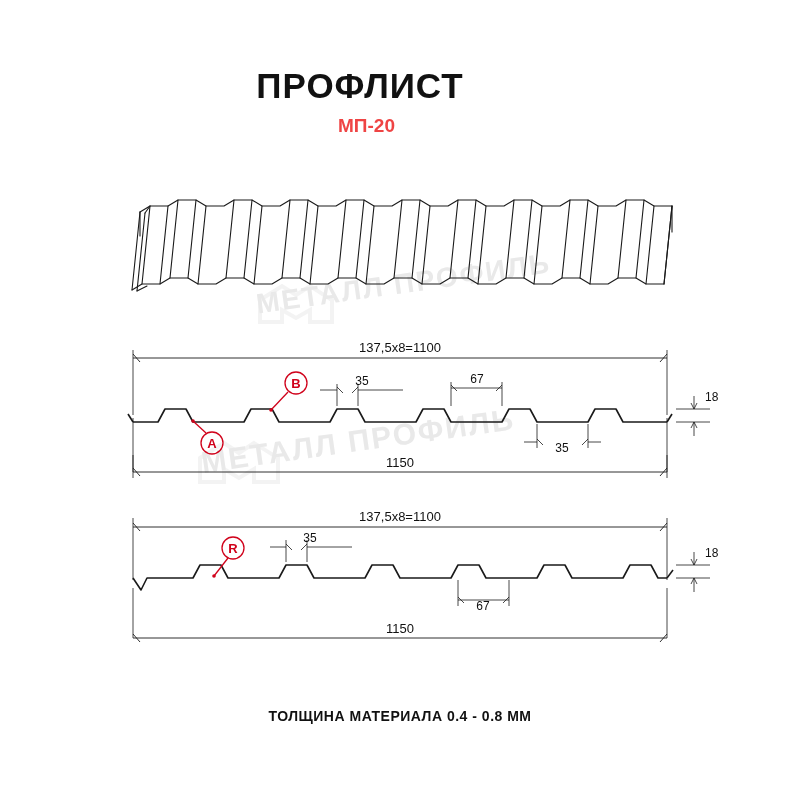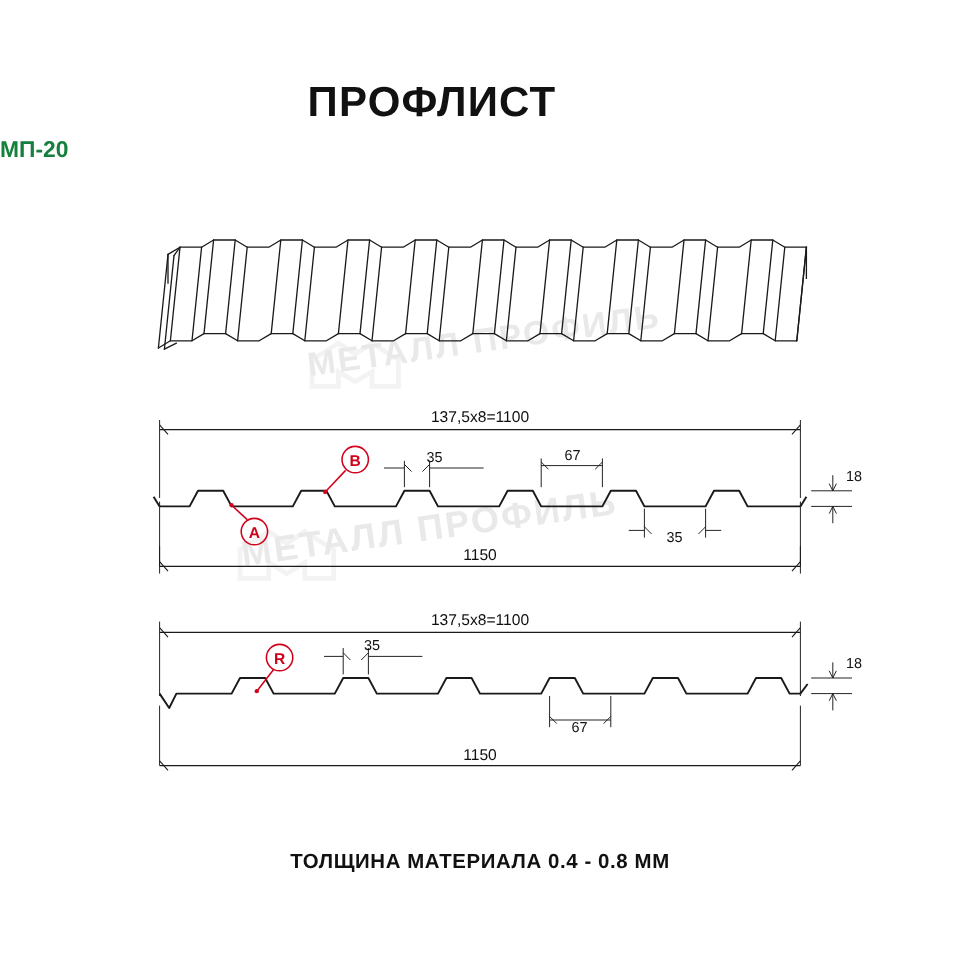--- a/index.html
+++ b/index.html
@@ -28,31 +28,32 @@
     font-size: 35px;
     font-weight: bold;
     letter-spacing: 1px;
     color: #111;
   }
   .subtitle {
     position: absolute;
     top: 115px;
     left: 0;
     width: 733px;
+    text-align: center;
     font-size: 19px;
     font-weight: bold;
-    color: #15803d;
+    color: #ef4444;
   }
   .footer {
     position: absolute;
     top: 708px;
     left: 0;
     width: 800px;
     text-align: center;
-    font-size: 17px;
+    font-size: 14px;
     font-weight: bold;
     letter-spacing: 0.5px;
     color: #111;
   }
   svg {
     position: absolute;
     top: 0;
     left: 0;
   }
   .dim-text {

